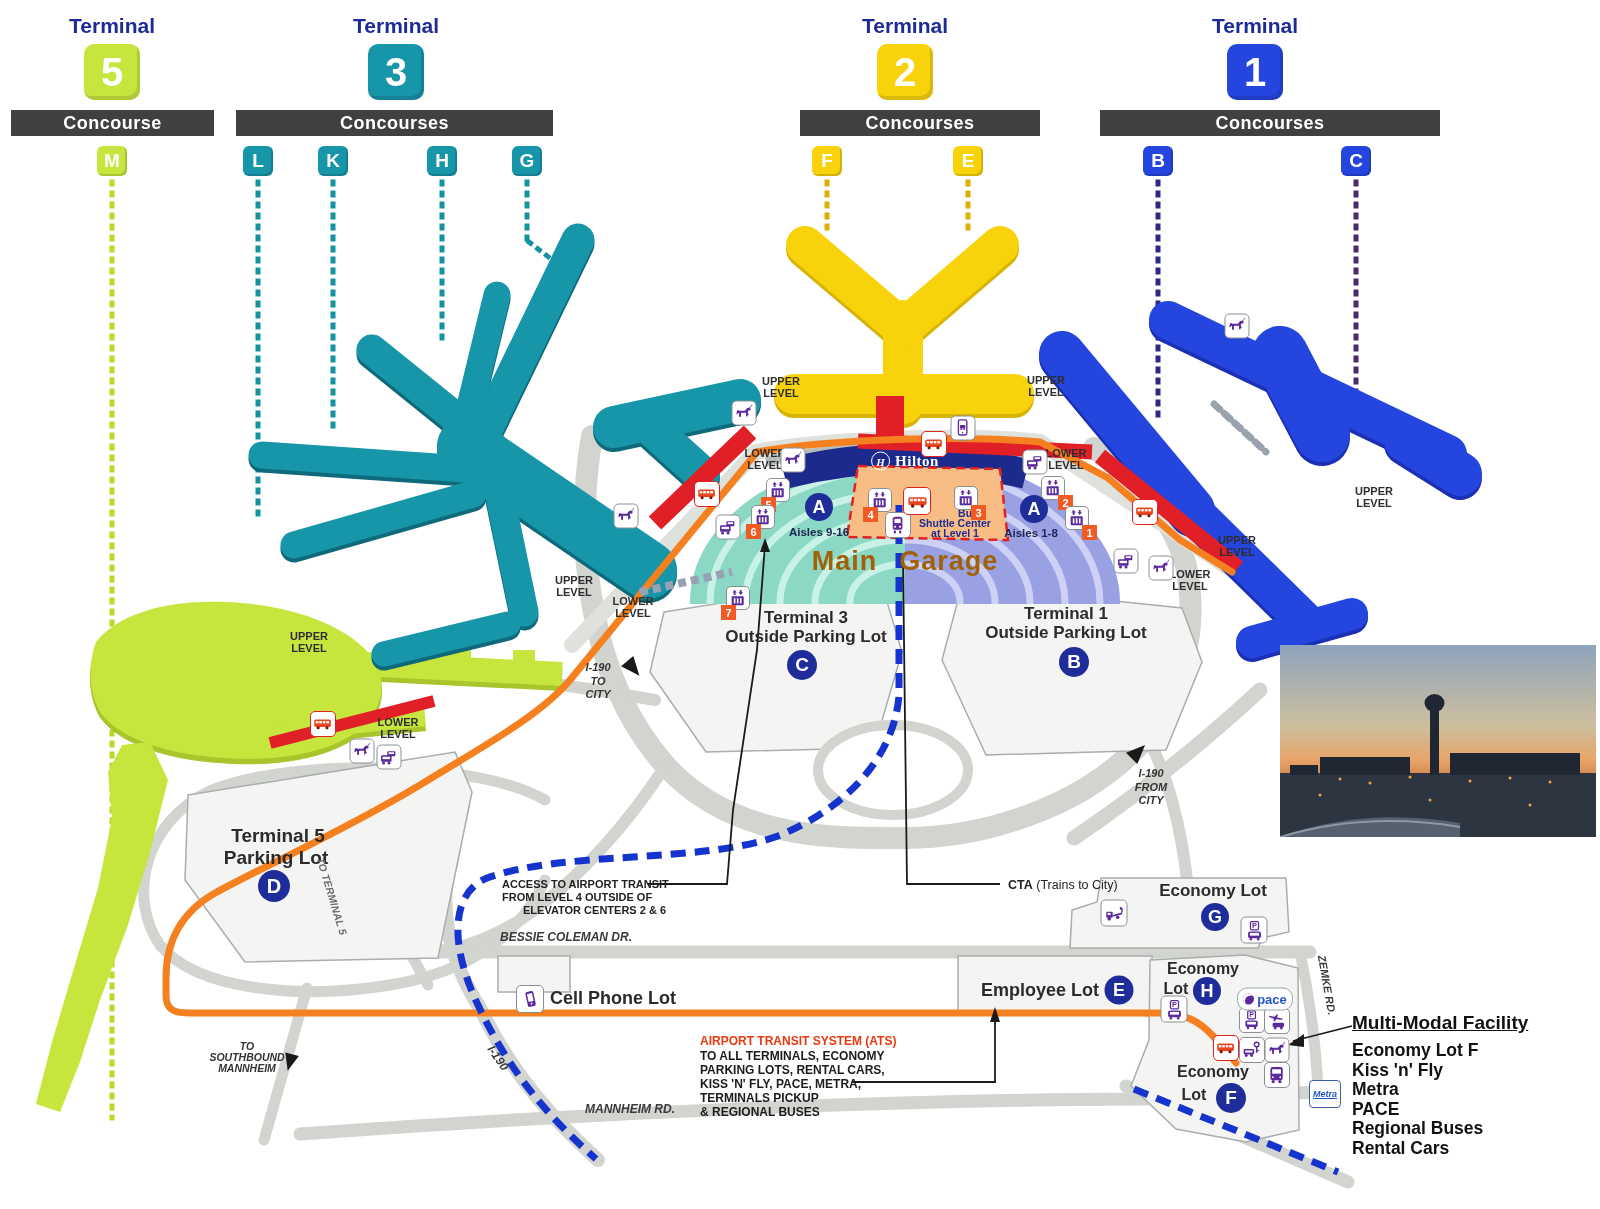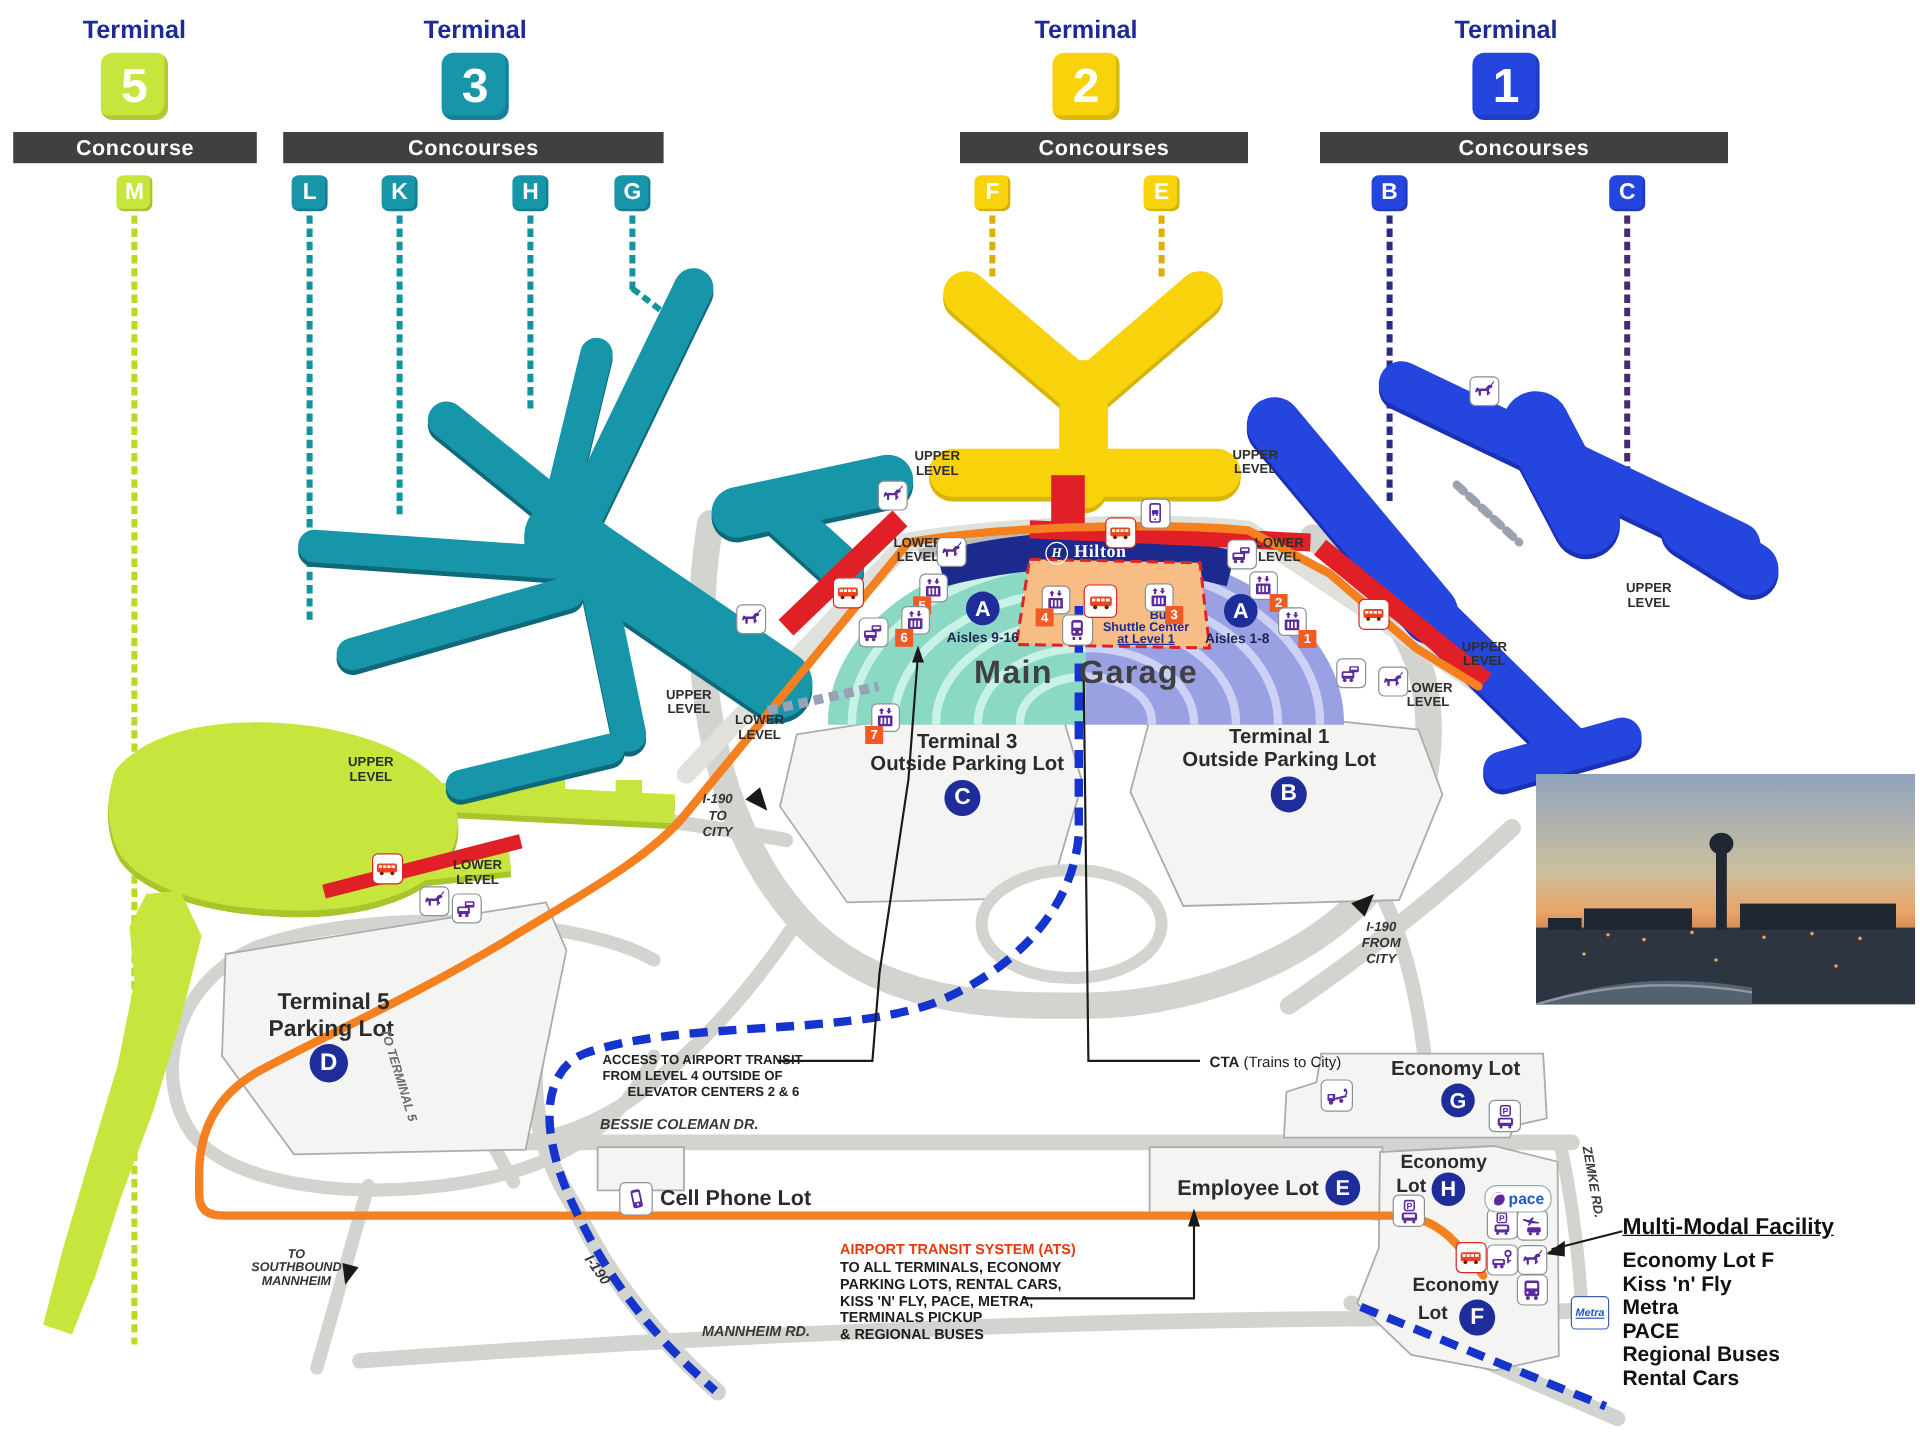--- a/index.html
+++ b/index.html
@@ -23,21 +23,21 @@
   .lotname{font-weight:bold;color:#2b2b2b;white-space:nowrap;}
   .lc{background:#1e2d9a;color:#fff;border-radius:50%;display:flex;align-items:center;justify-content:center;font-weight:bold;}
   .ic{background:#fff;border:1.4px solid #8a8f94;border-radius:5px;display:flex;align-items:center;justify-content:center;}
   .ic svg{width:88%;height:88%;}
   .ic.red{border-color:#e02222;}
   .etag{position:absolute;background:#f15a22;color:#fff;font-weight:bold;font-size:11px;width:15px;height:15px;
         display:flex;align-items:center;justify-content:center;}
   .elev{position:absolute;width:22px;height:22px;background:#fff;border:1.4px solid #8a8f94;border-radius:5px;
         display:flex;align-items:center;justify-content:center;}
   .elev svg{width:88%;height:88%;}
-  .gar{font-weight:bold;font-size:27px;color:#404040;letter-spacing:1px;white-space:nowrap;}
+  .gar{font-weight:bold;font-size:27px;color:#a16207;letter-spacing:1px;white-space:nowrap;}
   .shutxt{font-weight:bold;font-size:10.5px;color:#1d2b96;line-height:11px;text-align:center;white-space:nowrap;}
   .note{font-weight:bold;font-size:11px;color:#222;line-height:13.5px;white-space:nowrap;}
   .mmTitle{font-weight:bold;font-size:19px;color:#111;text-decoration:underline;white-space:nowrap;}
   .mmItem{font-weight:bold;font-size:17.5px;color:#111;line-height:19.5px;white-space:nowrap;}
   .atsT{font-weight:bold;font-size:12px;color:#e8380d;line-height:14px;white-space:nowrap;}
   .atsB{font-weight:bold;font-size:12px;color:#1c1c1c;line-height:14px;white-space:nowrap;}
   .hilton{color:#fff;display:flex;align-items:center;gap:5px;font-family:"Liberation Serif",serif;}
   .hMark{width:17px;height:17px;border:1.6px solid #fff;border-radius:50%;display:flex;align-items:center;
          justify-content:center;font-size:11px;font-weight:bold;font-style:italic;}
   .hName{font-size:15px;font-weight:bold;letter-spacing:.5px;}
@@ -422,21 +422,21 @@
 <div class="abs ov ctr" style="left:905px;top:561px;display:flex;gap:22px;">
   <span class="gar">Main</span>
   <span class="gar">Garage</span>
 </div>
 <div class="abs ov ctr lc" style="left:819px;top:507px;width:28px;height:28px;font-size:18px;">A</div>
 <div class="abs ov ctr lc" style="left:1034px;top:509px;width:28px;height:28px;font-size:18px;">A</div>
 <div class="abs ov ctr aisle" style="left:819px;top:532px;">Aisles 9-16</div>
 <div class="abs ov ctr aisle" style="left:1031px;top:533px;">Aisles 1-8</div>
 <div class="abs ov ctr shutxt" style="left:968px;top:513px;">Bus</div>
 <div class="abs ov ctr shutxt" style="left:955px;top:523px;">Shuttle Center</div>
-<div class="abs ov ctr shutxt" style="left:955px;top:533px;text-decoration:underline;">at Level 1</div>
+<div class="abs ov ctr shutxt" style="left:955px;top:533px;">at Level 1</div>
 
 <div class="elev ov" style="left:766px;top:478px;">
       <svg>
         <use href="#i-elev"></use>
       </svg>
   <span class="etag" style="left:-6px;top:18px;">5</span>
     </div>
 <div class="elev ov" style="left:751px;top:505px;">
       <svg>
         <use href="#i-elev"></use>

